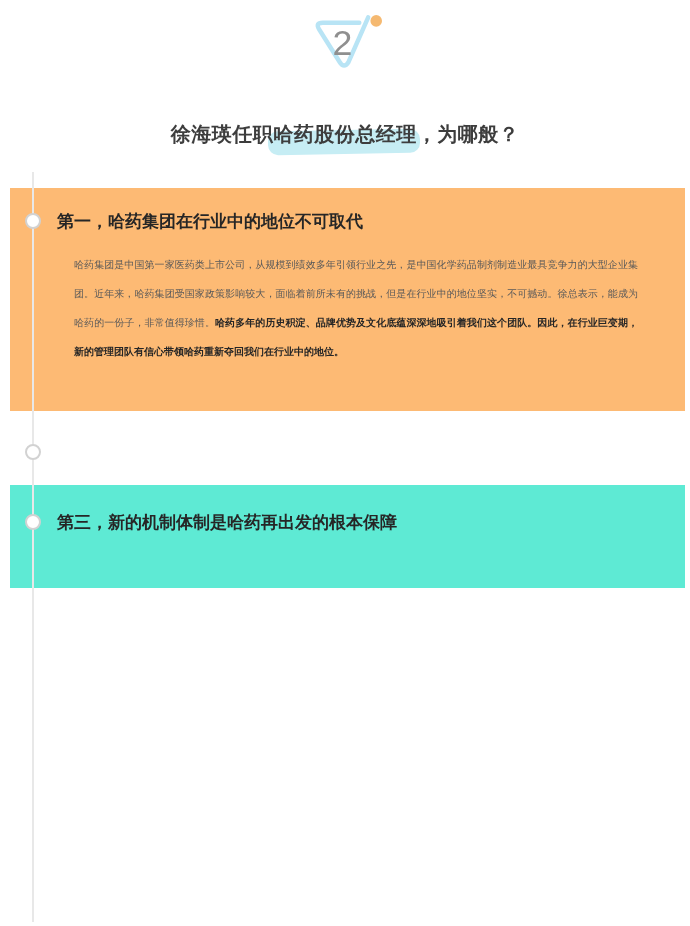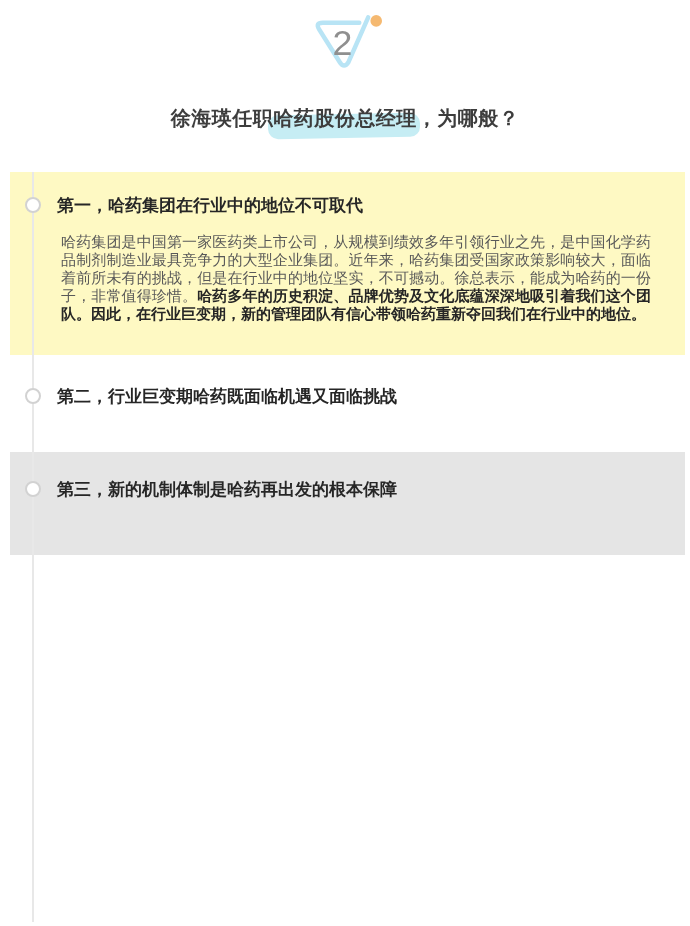--- a/index.html
+++ b/index.html
@@ -10,21 +10,21 @@
     position:relative;
     overflow:hidden;
   }
 
   
   .logo-wrap { padding-top:12px; }
   .logo { display:block; margin:0 auto; width:92px; height:66px; }
 
   
   .title {
-    margin-top:26px;
+    margin-top:42px;
     text-align:center;
     font-size:20px;
     font-weight:bold;
     color:#3d3d3d;
     letter-spacing:0.5px;
     position:relative;
     z-index:0;
     line-height:28px;
   }
   .hl { position:relative; white-space:nowrap; }
@@ -47,23 +47,23 @@
     background:#e8e8e8;
     z-index:1;
   }
 
   
   .section {
     position:relative;
     margin:0 5px 0 10px;
     padding:22px 30px 28px 47px;
   }
-  .section.s1 { margin-top:40px; background:#fef9c3; padding-bottom:28px; }
+  .section.s1 { margin-top:40px; background:#fdba74; padding-bottom:28px; }
   .section.s2 { background:transparent; padding-top:30px; padding-bottom:28px; }
-  .section.s3 { background:#e5e5e5; padding-top:26px; padding-bottom:38px; }
+  .section.s3 { background:#5eead4; padding-top:26px; padding-bottom:38px; }
 
   .heading {
     position:relative;
     font-size:17px;
     font-weight:bold;
     color:#262626;
     line-height:23px;
     margin:0 0 16px 0;
   }
   .node {
@@ -71,25 +71,25 @@
     left:-32px; top:3px;
     width:12px; height:12px;
     background:#ffffff;
     border:2px solid #d2d2d2;
     border-radius:50%;
     z-index:2;
     box-sizing:content-box;
   }
 
   .para {
-    font-size:15px;
-    line-height:18px;
+    font-size:10px;
+    line-height:29px;
     color:#595959;
     text-align:justify;
-    margin:4px;
+    margin:17px;
   }
   .para .b { font-weight:bold; color:#262626; }
 </style>
 </head>
 <body>
 
 <div class="logo-wrap">
   <svg class="logo" viewBox="0 0 100 74">
     <path d="M 66 12 L 25 12 Q 16.5 12 21 19.5 L 44 56 Q 49 64 54 56 L 76 6" fill="none" stroke="#b8e4f5" stroke-width="5" stroke-linecap="round" stroke-linejoin="round"></path>
     <circle cx="85" cy="10" r="6.5" fill="#f5b971"></circle>
@@ -103,21 +103,21 @@
 
 <section class="section s1">
   <h2 class="heading">
     <span class="node"></span><span>第一，哈药集团在行业中的地位不可取代</span>
   </h2>
   <p class="para"><span>哈药集团是中国第一家医药类上市公司，从规模到绩效多年引领行业之先，是中国化学药品制剂制造业最具竞争力的大型企业集团。近年来，哈药集团受国家政策影响较大，面临着前所未有的挑战，但是在行业中的地位坚实，不可撼动。徐总表示，能成为哈药的一份子，非常值得珍惜。</span><span class="b">哈药多年的历史积淀、品牌优势及文化底蕴深深地吸引着我们这个团队。因此，在行业巨变期，新的管理团队有信心带领哈药重新夺回我们在行业中的地位。</span></p>
 </section>
 
 <section class="section s2">
   <h2 class="heading">
-    <span class="node"></span><span>第二，行业巨变期哈药既面临机遇又面临挑战</span>
+    <span class="node"></span>
   </h2>
 </section>
 
 <section class="section s3">
   <h2 class="heading">
     <span class="node"></span><span>第三，新的机制体制是哈药再出发的根本保障</span>
   </h2>
 </section>
 
 </body></html>

